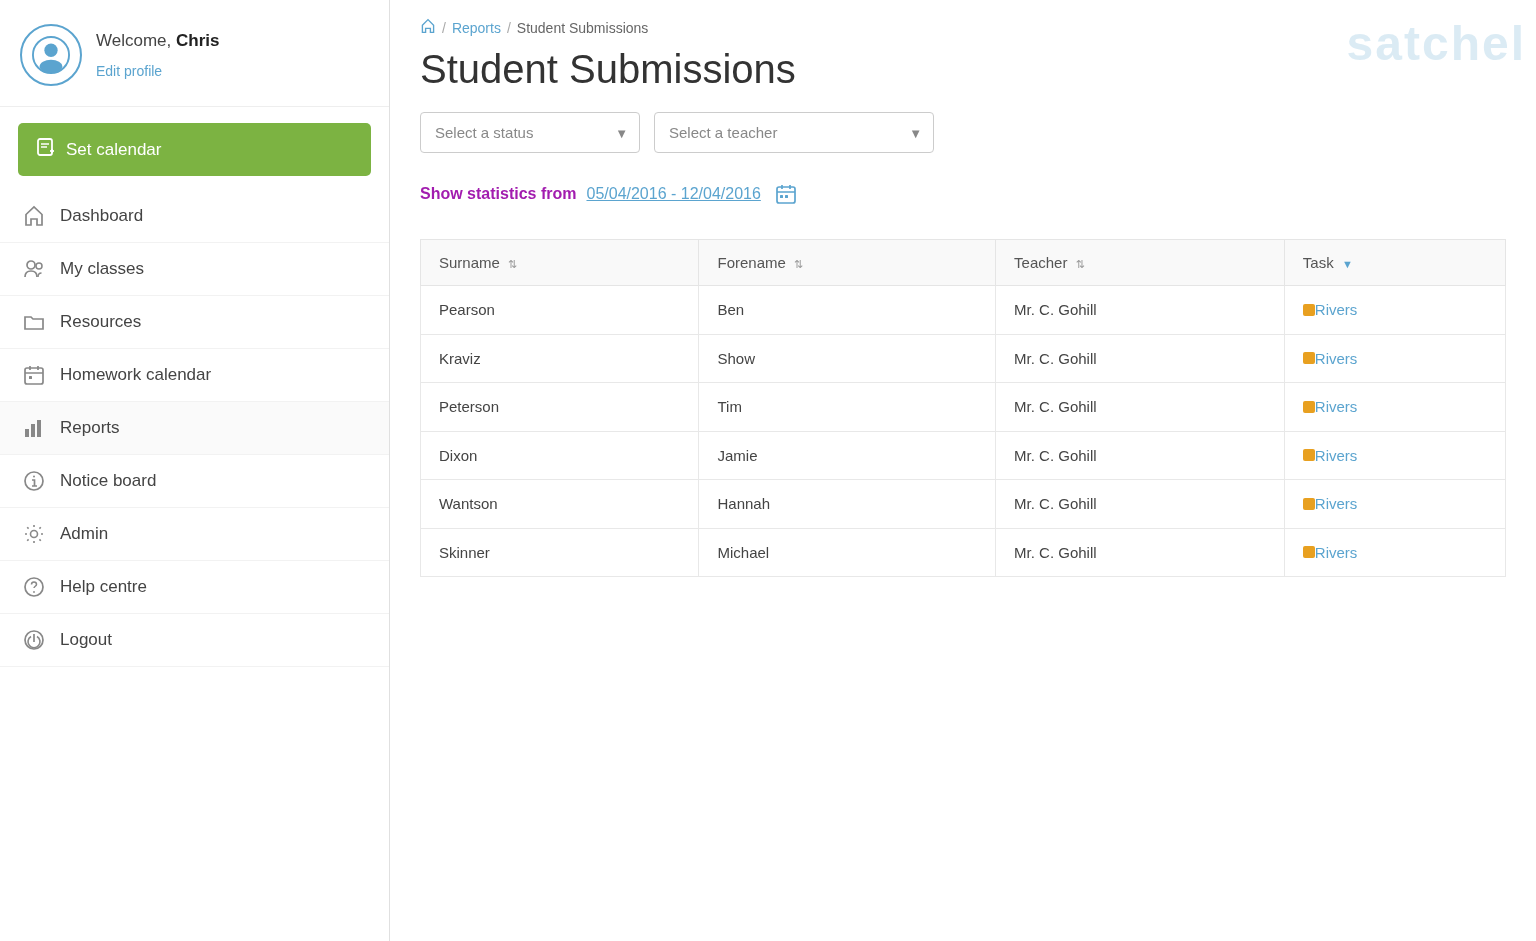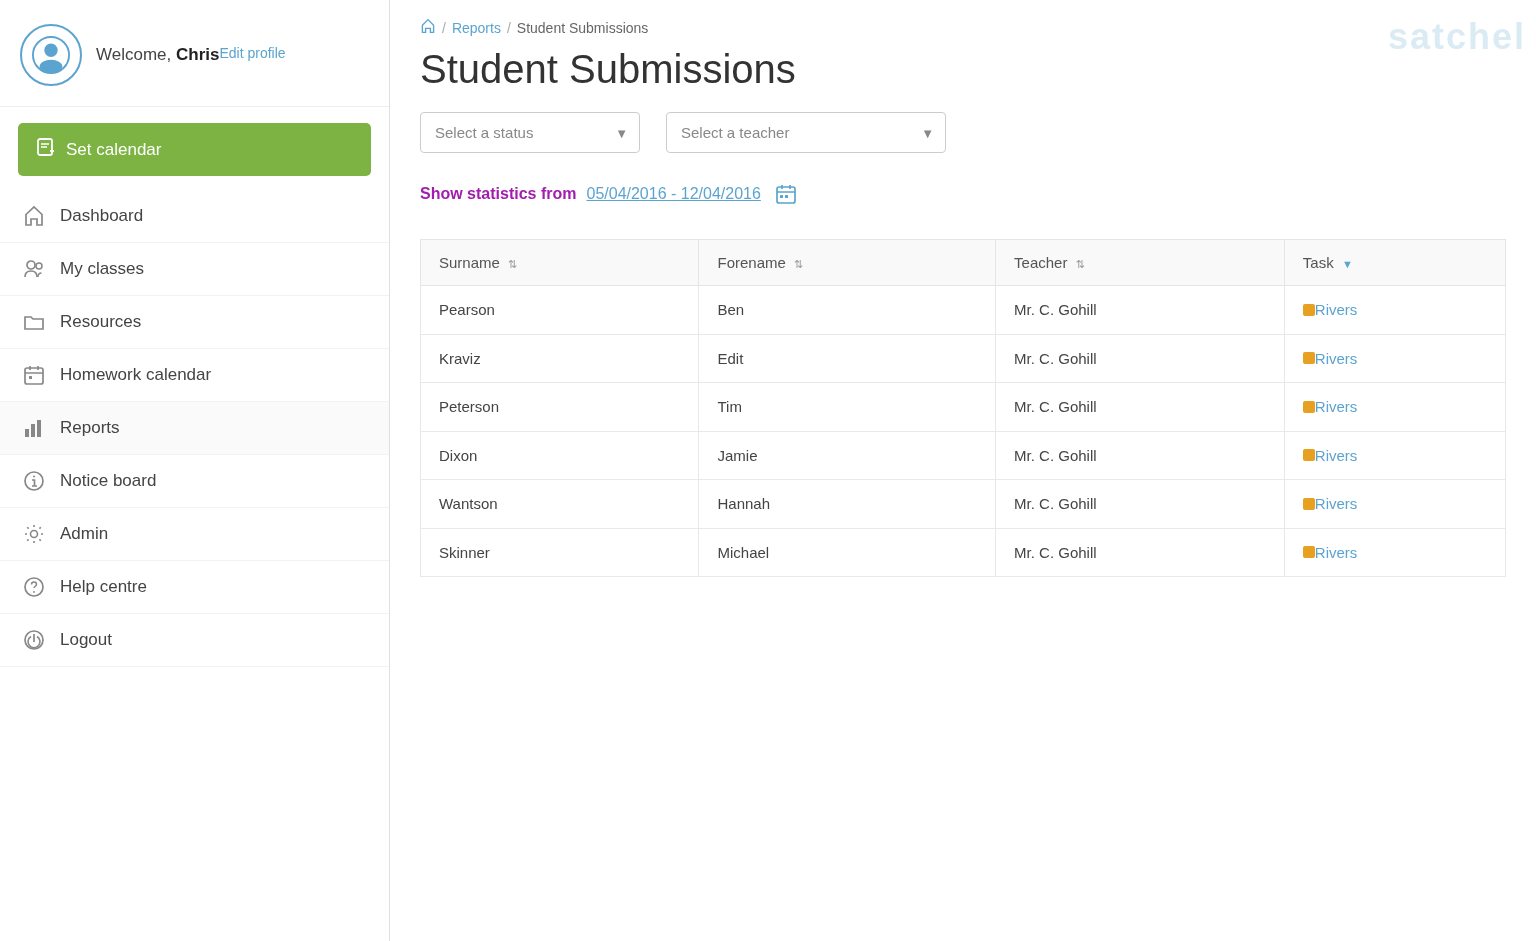--- a/index.html
+++ b/index.html
@@ -26,21 +26,21 @@
       height: 62px;
       border-radius: 50%;
       border: 2px solid #5ba4cf;
       display: flex;
       align-items: center;
       justify-content: center;
       margin-right: 14px;
       flex-shrink: 0;
     }
     .avatar svg { width: 38px; height: 38px; }
-    .sidebar-user-info { display: flex; flex-direction: row; }
+    .sidebar-user-info { display: flex; flex-direction: column; gap: 12px; }
     .sidebar-welcome { font-size: 17px; color: #444; }
     .sidebar-welcome strong { font-weight: 700; color: #222; }
     .sidebar-edit { font-size: 14px; color: #5ba4cf; text-decoration: none; cursor: pointer; }
 
     .sidebar-set-hw {
       margin: 16px 18px 8px 18px;
       background: #7cb342;
       color: #fff;
       border: none;
       border-radius: 5px;
@@ -92,30 +92,30 @@
       font-size: 40px;
       font-weight: 300;
       color: #333;
       padding: 4px 30px 20px 30px;
     }
 
     .watermark {
       position: absolute;
       top: 16px;
       right: 10px;
-      font-size: 36px;
+      font-size: 48px;
       font-weight: 700;
       color: rgba(90,164,207,0.22);
       letter-spacing: 2px;
       pointer-events: none;
     }
 
     .filters-row {
       display: flex;
-      gap: 26px;
+      gap: 14px;
       padding: 0 30px 20px 30px;
       align-items: center;
     }
     .select-wrap {
       position: relative;
       display: inline-block;
     }
     .select-wrap select {
       appearance: none;
       border: 1px solid #ccc;
@@ -409,21 +409,21 @@
       <td>Mr. C. Gohill</td>
       <td>
         <span class="task-badge">
           <span class="task-dot"></span>
           <span>Rivers</span>
         </span>
       </td>
     </tr>
           <tr>
       <td>Kraviz</td>
-      <td>Edit</td>
+      <td>Show</td>
       <td>Mr. C. Gohill</td>
       <td>
         <span class="task-badge">
           <span class="task-dot"></span>
           <span>Rivers</span>
         </span>
       </td>
     </tr>
           <tr>
       <td>Peterson</td>

